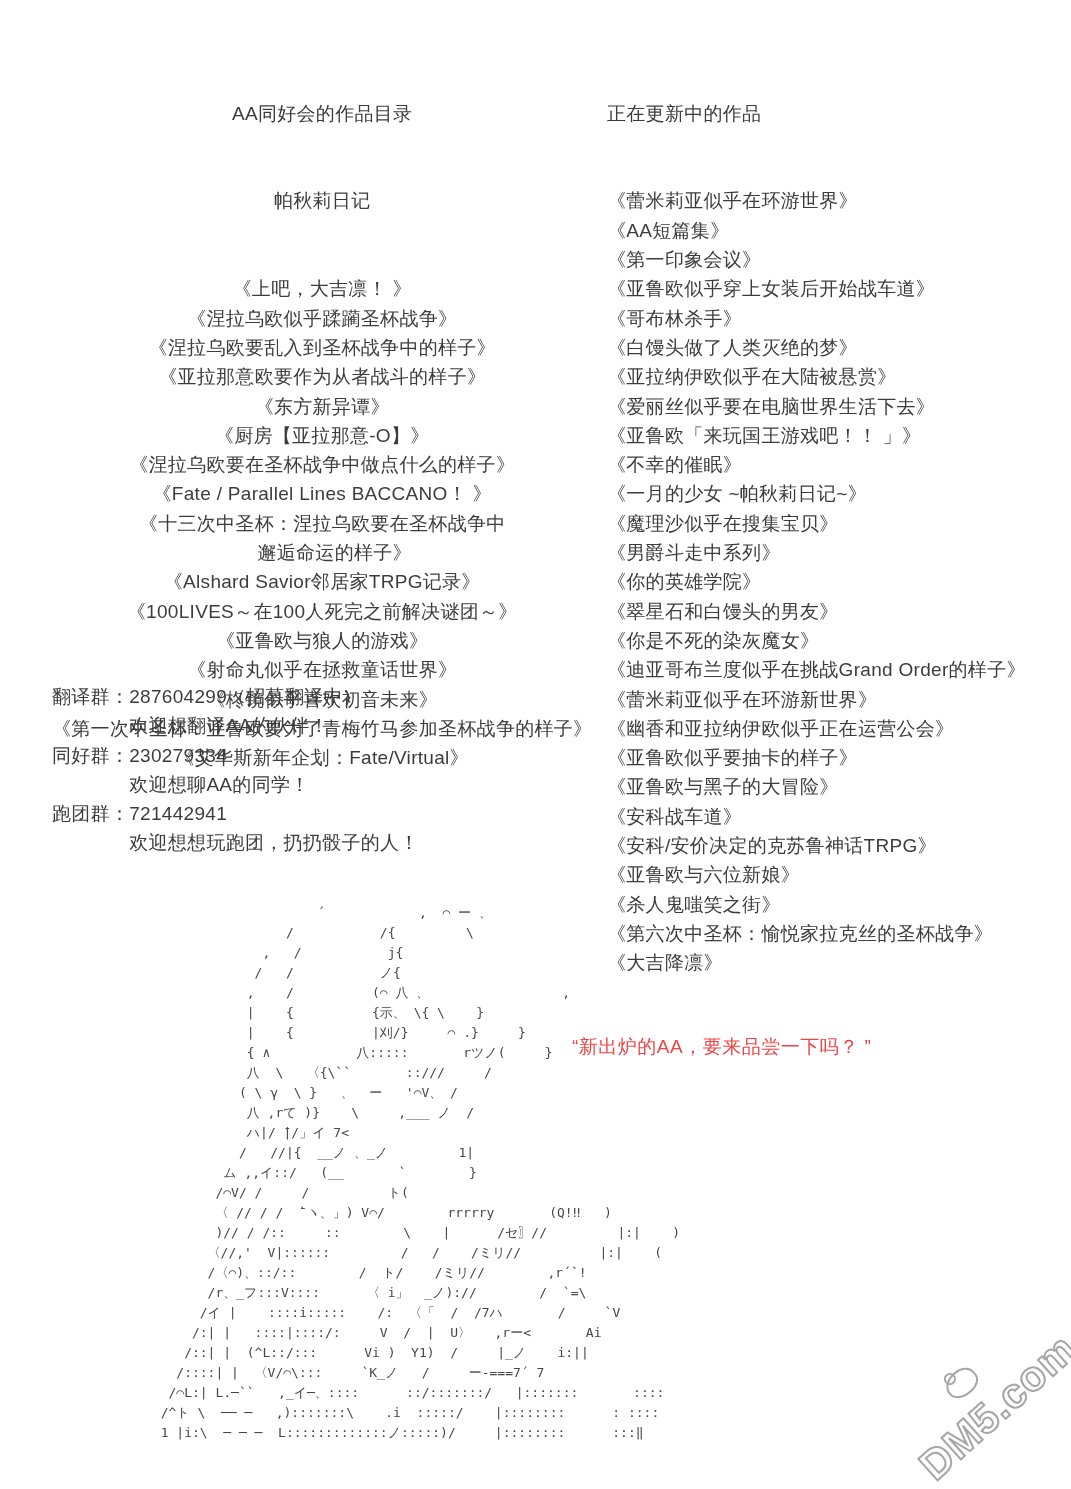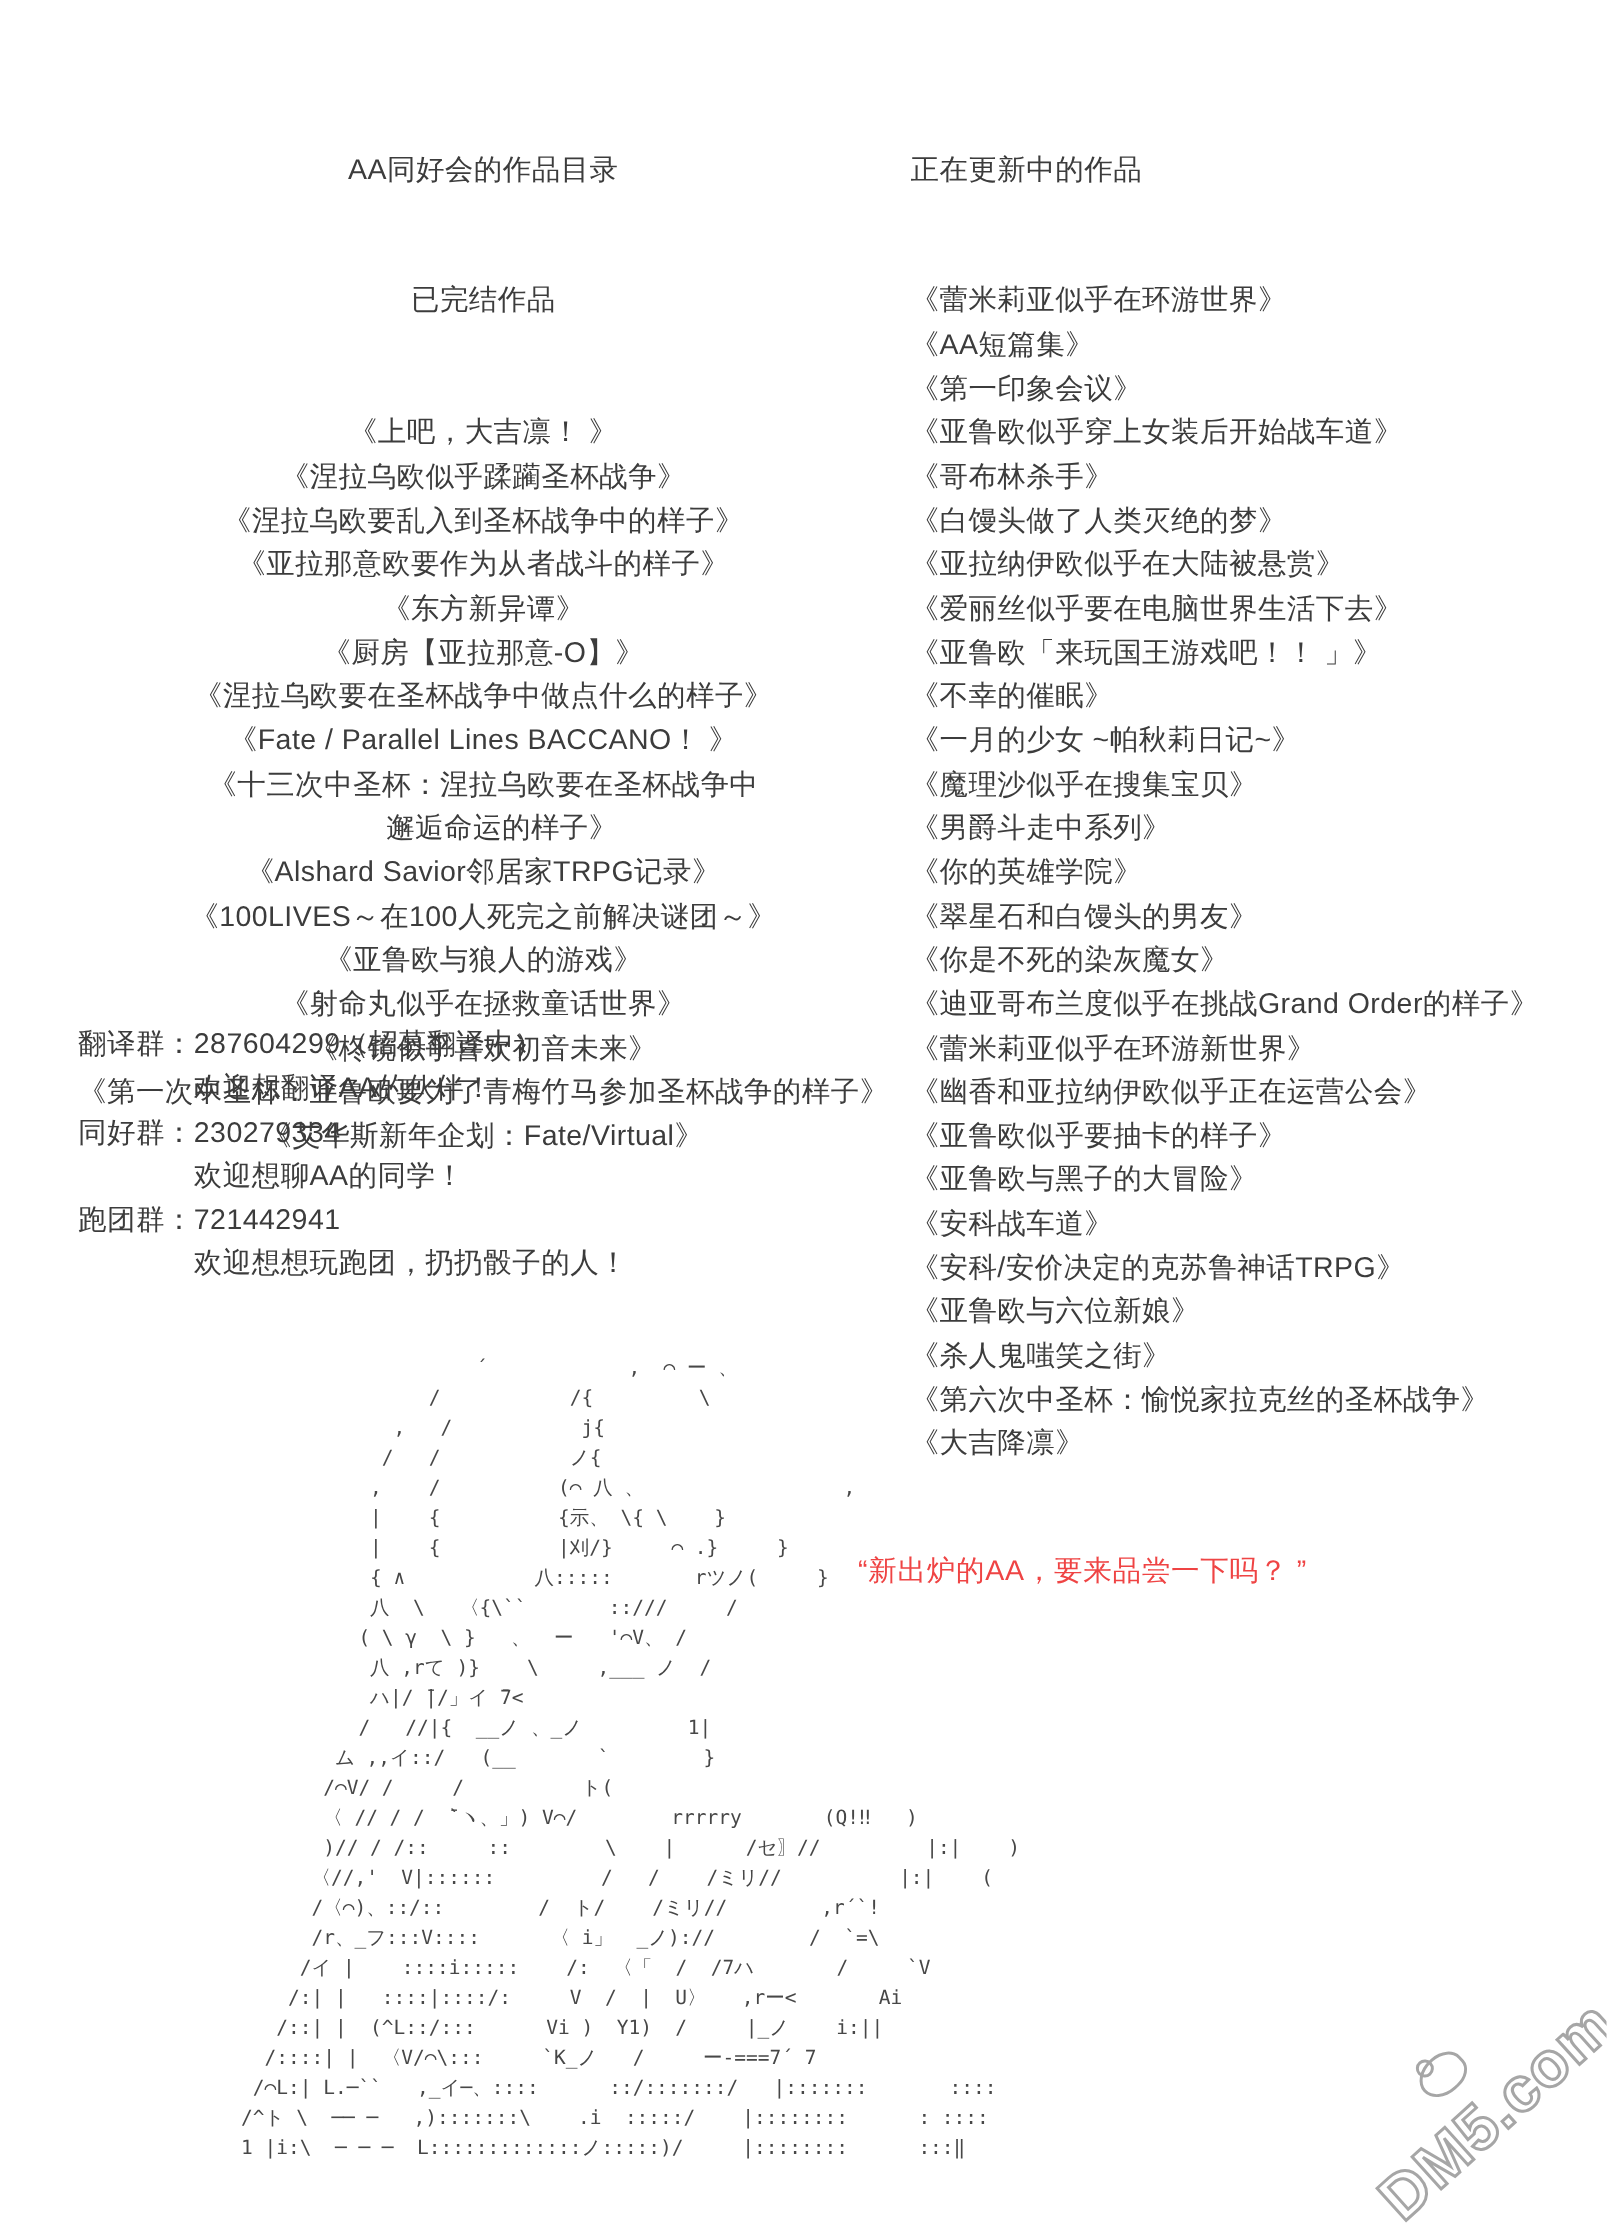--- a/index.html
+++ b/index.html
@@ -74,21 +74,21 @@
     width: 8px; height: 8px;
     border: 2px solid #a6a6a6;
     border-radius: 50%;
   }
 </style>
 </head>
 <body>
 
 <div class="abs col" style="left:52px; top:40px;text-align:center;">
   <div class="heading">AA同好会的作品目录</div>
-  <div>已完结作品</div>
+  <div>帕秋莉日记</div>
   <div>《上吧，大吉凛！ 》
 《涅拉乌欧似乎蹂躏圣杯战争》
 《涅拉乌欧要乱入到圣杯战争中的样子》
 《亚拉那意欧要作为从者战斗的样子》
 《东方新异谭》
 《厨房【亚拉那意-O】》
 《涅拉乌欧要在圣杯战争中做点什么的样子》
 《Fate / Parallel Lines BACCANO！ 》
 《十三次中圣杯：涅拉乌欧要在圣杯战争中
 　 邂逅命运的样子》

